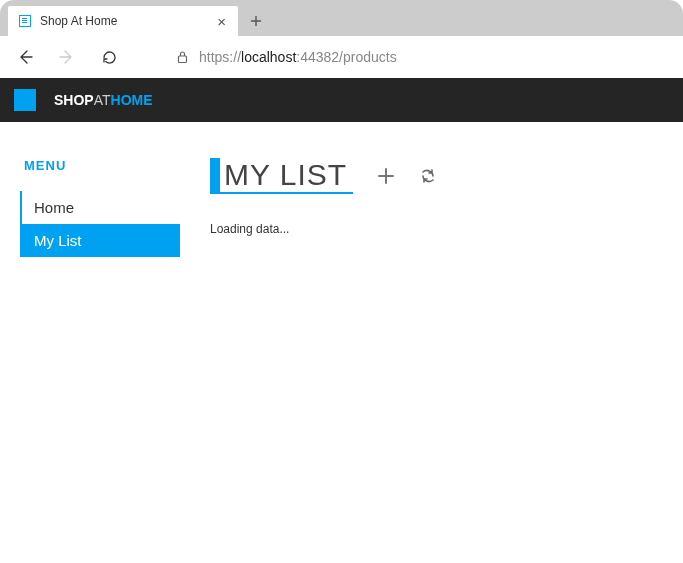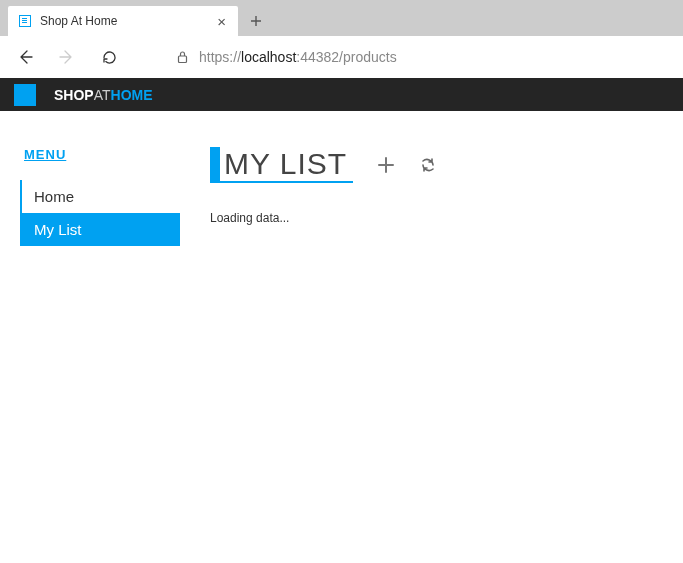--- a/index.html
+++ b/index.html
@@ -9,20 +9,21 @@
     width: 683px;
     height: 563px;
     overflow: hidden;
   }
 
   
   .browser-chrome {
     background: #ccc;
     height: 78px;
     border-bottom: 1px solid #bbb;
+    border-radius: 14px;
   }
   .tab-strip {
     height: 36px;
     display: flex;
     align-items: flex-end;
     padding-left: 8px;
   }
   .tab {
     background: #fff;
     height: 30px;
@@ -101,21 +102,21 @@
     color: #666;
     margin-right: 10px;
     display:flex;align-items:center;
   }
   .url-part-gray { color: #888; }
   .url-part-dark { color: #222; }
 
   
   .app-header {
     background: #252525;
-    height: 33px;
+    height: 44px;
     display: flex;
     align-items: center;
     padding: 0 14px;
   }
   .app-logo-square {
     width: 22px; height: 22px;
     background: #00a1f1;
     margin-right: 18px;
   }
   .brand {
@@ -136,21 +137,20 @@
     width: 200px;
     padding: 0 20px;
   }
   .menu-label {
     color: #00a1f1;
     font-size: 13px;
     letter-spacing: 1px;
     font-weight: 600;
     margin-bottom: 18px;
     padding-left: 4px;
-    text-decoration: underline;
   }
   .menu-list {
     border-left: 2px solid #00a1f1;
   }
   .menu-item {
     padding: 8px 12px;
     font-size: 15px;
     color: #333;
     cursor: pointer;
   }

